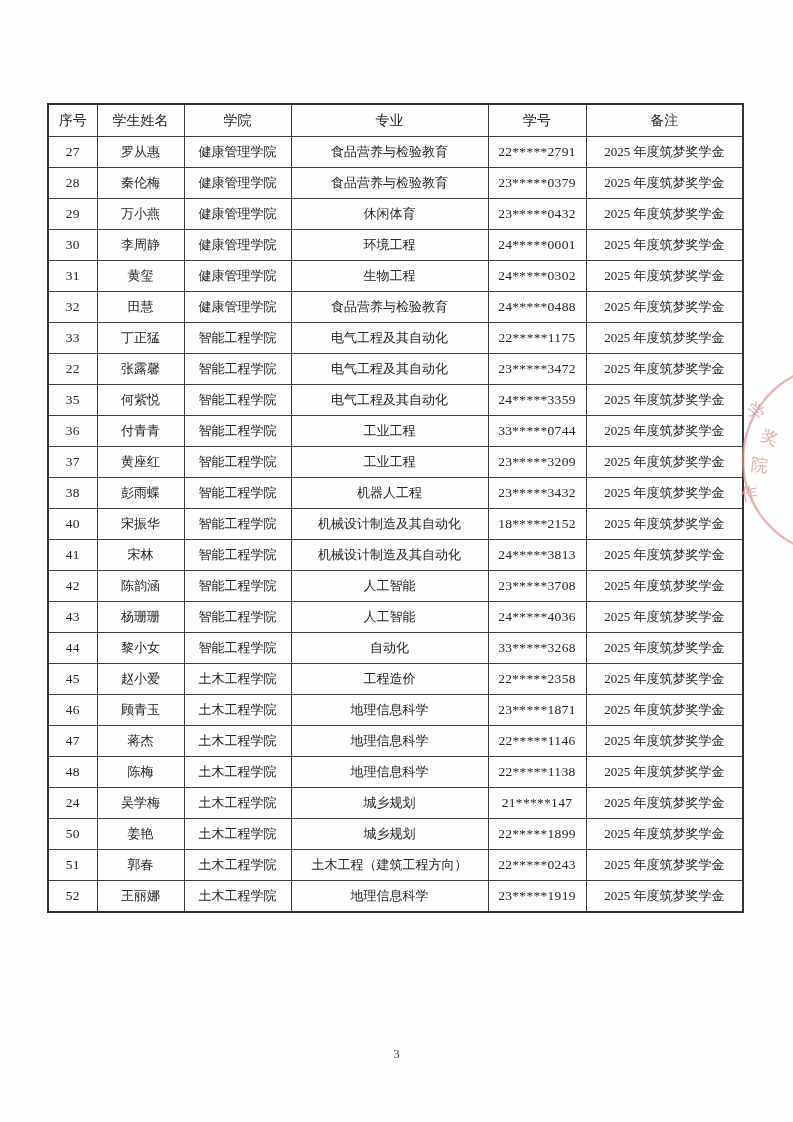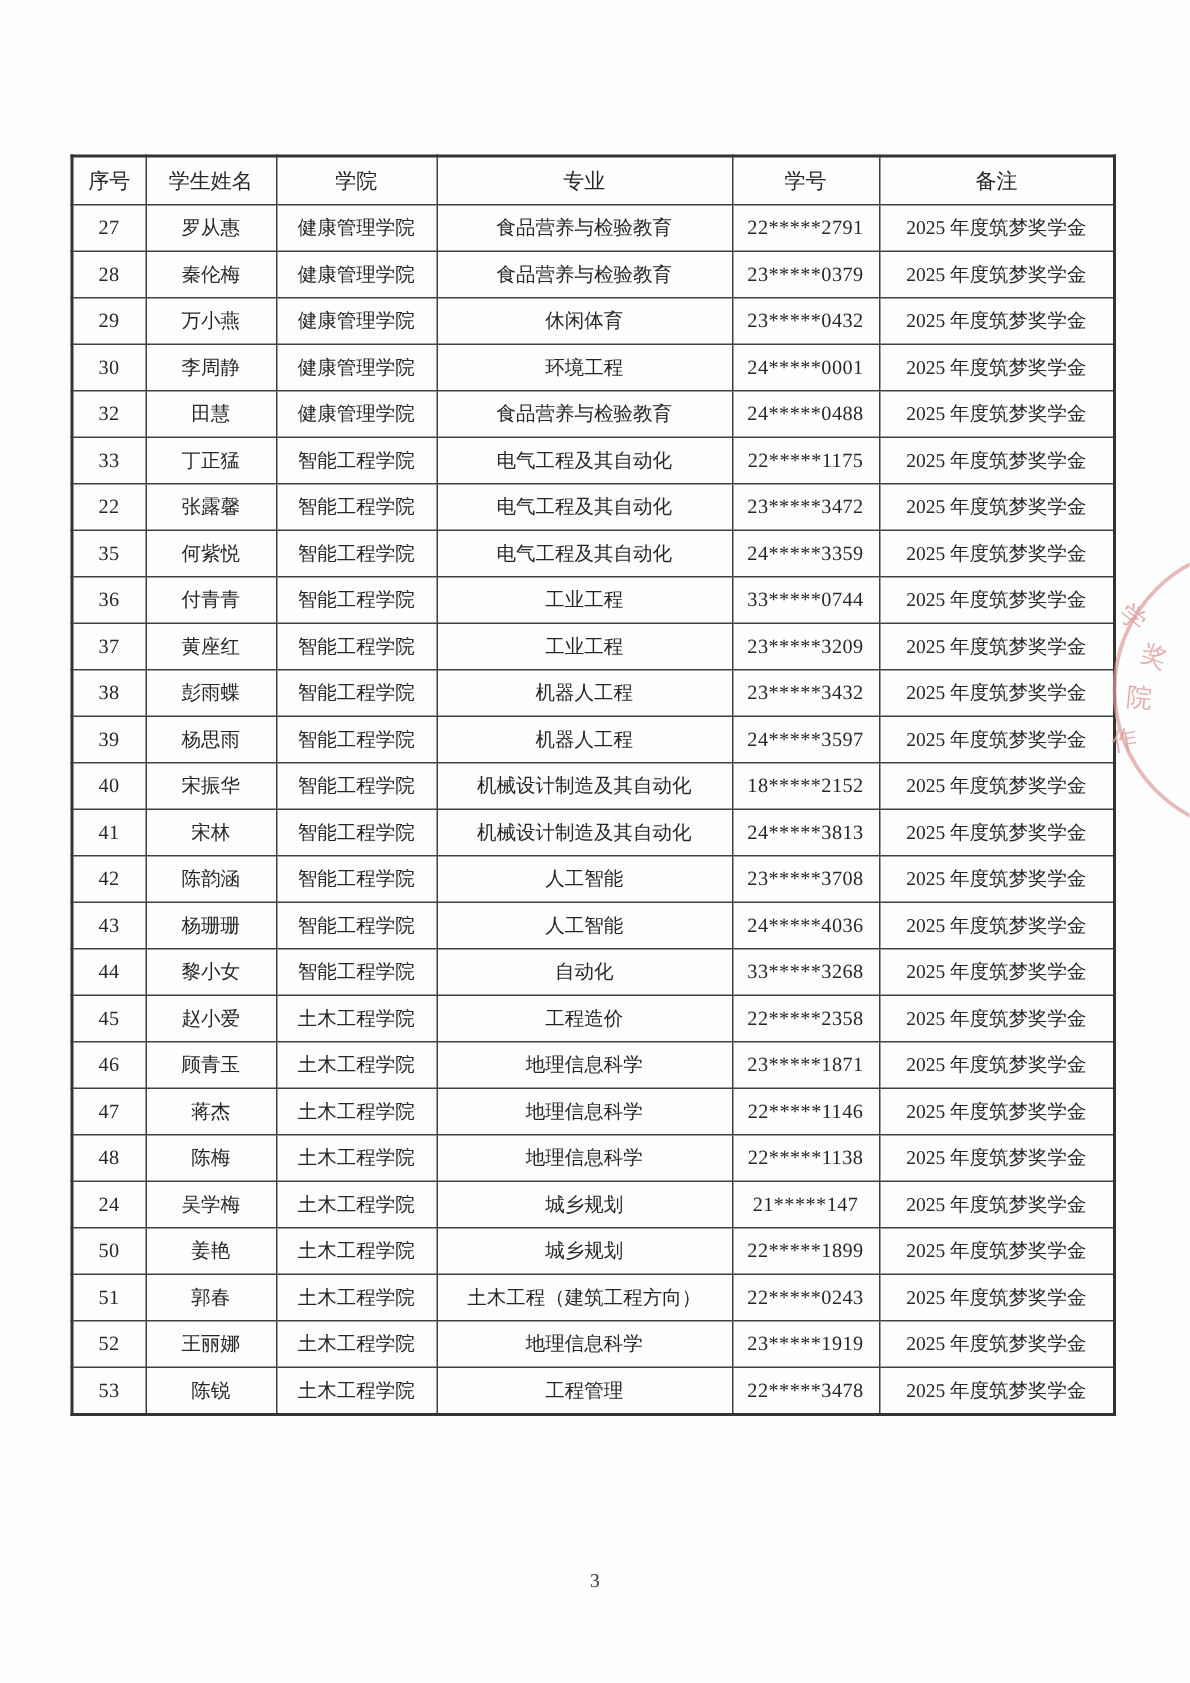--- a/index.html
+++ b/index.html
@@ -136,20 +136,28 @@
         </tr>
         <tr>
           <td class="num">30</td>
           <td>李周静</td>
           <td>健康管理学院</td>
           <td>环境工程</td>
           <td class="num">24*****0001</td>
           <td>2025 年度筑梦奖学金</td>
         </tr>
         <tr>
+          <td class="num">31</td>
+          <td>黄玺</td>
+          <td>健康管理学院</td>
+          <td>生物工程</td>
+          <td class="num">24*****0302</td>
+          <td>2025 年度筑梦奖学金</td>
+        </tr>
+        <tr>
           <td class="num">32</td>
           <td>田慧</td>
           <td>健康管理学院</td>
           <td>食品营养与检验教育</td>
           <td class="num">24*****0488</td>
           <td>2025 年度筑梦奖学金</td>
         </tr>
         <tr>
           <td class="num">33</td>
           <td>丁正猛</td>
@@ -192,28 +200,20 @@
         </tr>
         <tr>
           <td class="num">38</td>
           <td>彭雨蝶</td>
           <td>智能工程学院</td>
           <td>机器人工程</td>
           <td class="num">23*****3432</td>
           <td>2025 年度筑梦奖学金</td>
         </tr>
         <tr>
-          <td class="num">39</td>
-          <td>杨思雨</td>
-          <td>智能工程学院</td>
-          <td>机器人工程</td>
-          <td class="num">24*****3597</td>
-          <td>2025 年度筑梦奖学金</td>
-        </tr>
-        <tr>
           <td class="num">40</td>
           <td>宋振华</td>
           <td>智能工程学院</td>
           <td>机械设计制造及其自动化</td>
           <td class="num">18*****2152</td>
           <td>2025 年度筑梦奖学金</td>
         </tr>
         <tr>
           <td class="num">41</td>
           <td>宋林</td>
@@ -301,28 +301,20 @@
           <td>土木工程（建筑工程方向）</td>
           <td class="num">22*****0243</td>
           <td>2025 年度筑梦奖学金</td>
         </tr>
         <tr>
           <td class="num">52</td>
           <td>王丽娜</td>
           <td>土木工程学院</td>
           <td>地理信息科学</td>
           <td class="num">23*****1919</td>
-          <td>2025 年度筑梦奖学金</td>
-        </tr>
-        <tr>
-          <td class="num">53</td>
-          <td>陈锐</td>
-          <td>土木工程学院</td>
-          <td>工程管理</td>
-          <td class="num">22*****3478</td>
           <td>2025 年度筑梦奖学金</td>
         </tr>
       </tbody>
   </table>
 
   <div class="stamp">
     <svg width="62" height="168" viewBox="0 0 62 168">
       <circle cx="107" cy="82" r="95" fill="none" stroke-width="2.5" opacity="0.7" stroke="#dc9a9a"></circle>
     </svg>
     <div class="stamp-chars">

